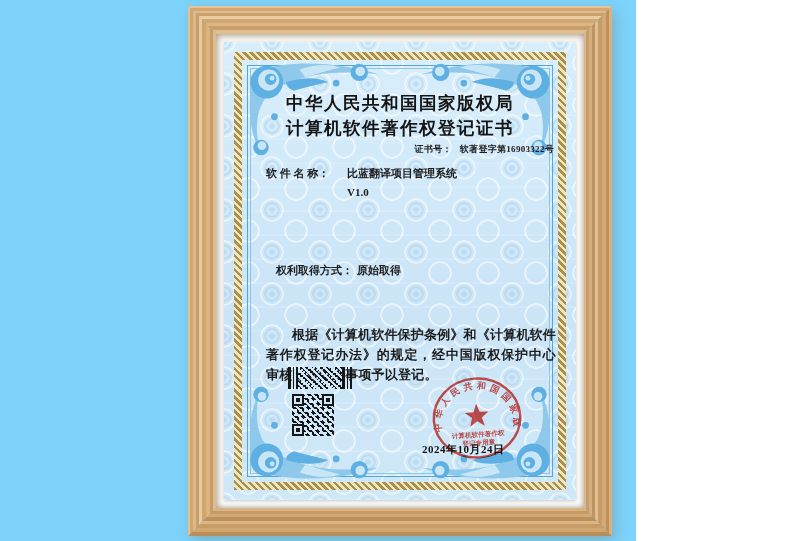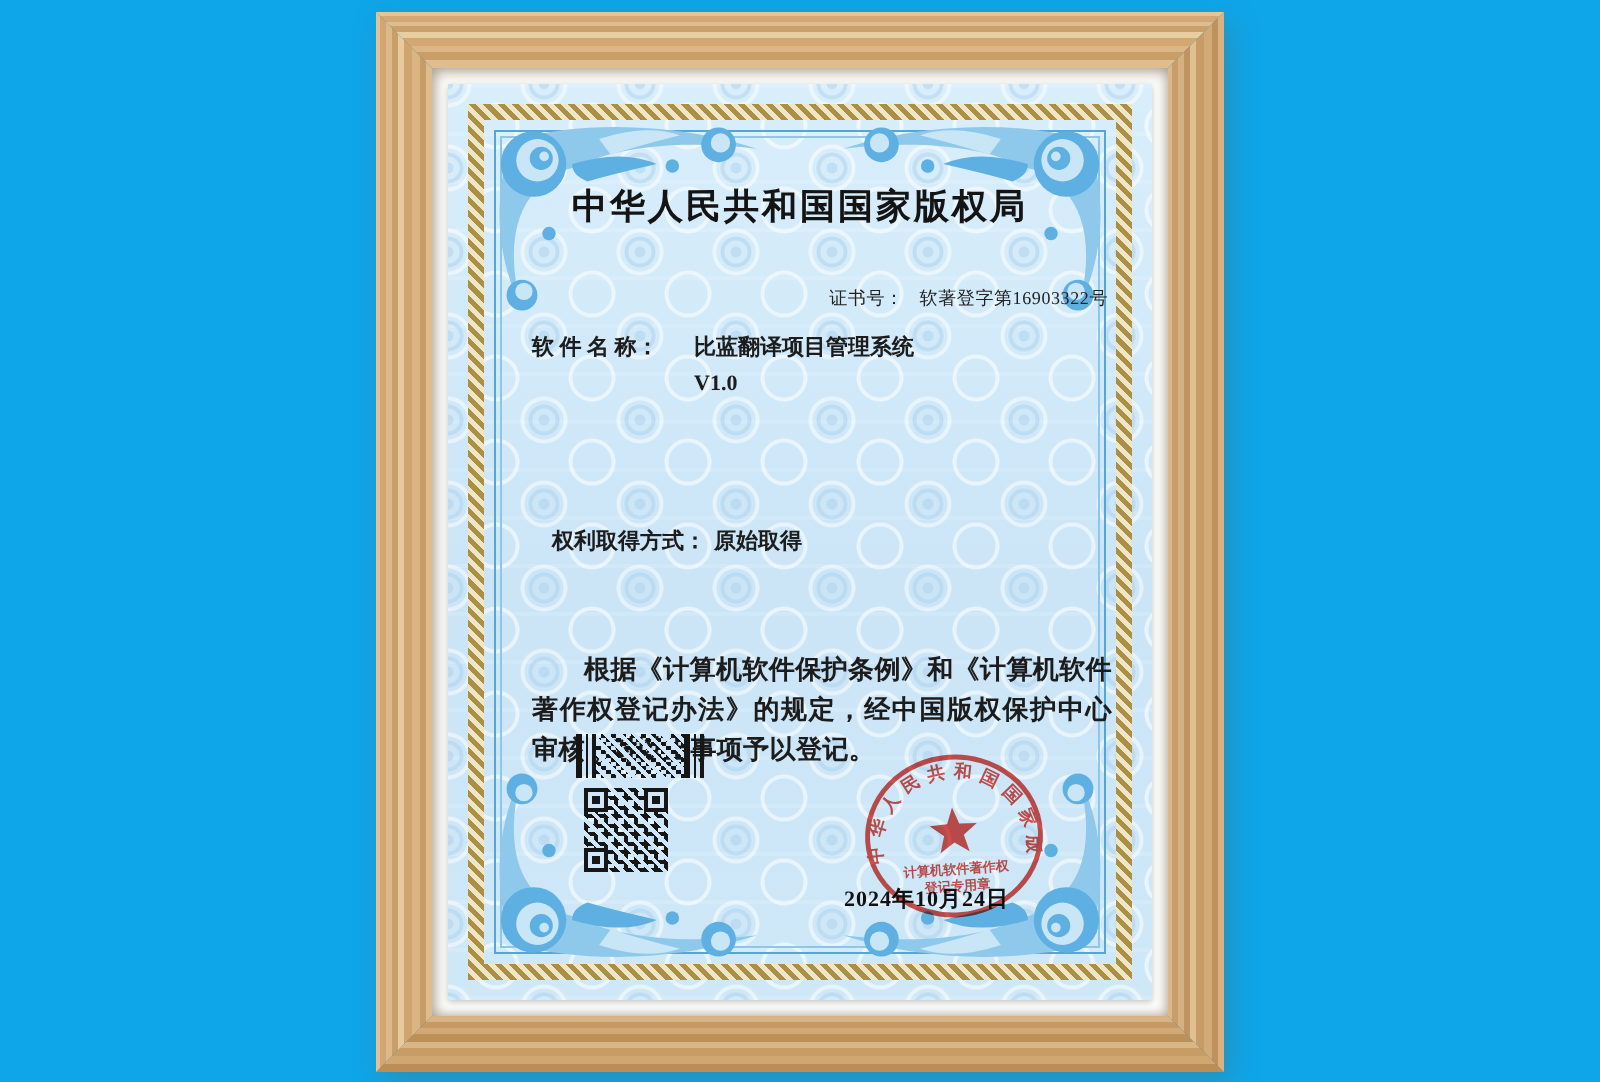--- a/index.html
+++ b/index.html
@@ -1,16 +1,16 @@
 <!DOCTYPE html>
 <html><head>
 <meta charset="utf-8">
 <style>
   html,body{margin:0;padding:0;background:#ffffff;}
-  .stage{position:relative;width:800px;height:541px;background:#0ea5e9;overflow:hidden;
+  .stage{position:relative;width:636px;height:541px;background:#7dd3fc;overflow:hidden;
          font-family:"Liberation Serif","DejaVu Serif",serif;}
 
   
   .frame{position:absolute;left:188px;top:6px;width:424px;height:530px;
          filter:drop-shadow(3px 5px 7px rgba(110,90,60,.28));}
   .bar{position:absolute;}
   .bar-top{left:0;top:0;width:100%;height:28px;
     clip-path:polygon(0 0,100% 0,calc(100% - 28px) 100%,28px 100%);
     background:repeating-linear-gradient(180deg,#e6c496 0 2px,#d3a876 2px 5px,#dfbc8d 5px 7px,#caa06c 7px 10px,#e8cda1 10px 13px,#d2a772 13px 17px,#dcb684 17px 20px,#c99e69 20px 24px,#e0bd8f 24px 28px);}
   .bar-bottom{left:0;bottom:0;width:100%;height:28px;
@@ -47,21 +47,21 @@
   .flourish{position:absolute;width:150px;height:106px;}
   .fl-tl{left:15px;top:15px;}
   .fl-tr{right:15px;top:15px;transform:scaleX(-1);}
   .fl-bl{left:15px;bottom:15px;transform:scaleY(-1);}
   .fl-br{right:15px;bottom:15px;transform:scale(-1,-1);}
 
   
   .title-block{position:absolute;left:0;right:0;top:49px;text-align:center;color:#141414;}
   .title1,.title2{font-size:17.5px;font-weight:700;letter-spacing:1.5px;line-height:25px;}
 
-  .certno{position:absolute;right:22px;top:101px;font-size:9px;font-weight:400;color:#222;letter-spacing:.3px;}
+  .certno{position:absolute;right:22px;top:101px;font-size:9px;font-weight:700;color:#222;letter-spacing:.3px;}
   .certno .gap{display:inline-block;width:8px;}
 
   .frow{position:absolute;left:42px;font-size:11px;font-weight:700;color:#1c1c1c;white-space:nowrap;}
   .flabel{display:inline-block;width:76px;}
   .fvalue{margin-left:5px;}
   .r1{top:124px;} .r2{top:144px;} .r3{top:165px;} .r4{top:221px;margin-left:10px;} .r5{top:243px;} .r6{top:265px;}
 
   .statement{position:absolute;left:42px;right:20px;top:283px;margin:0;
     font-size:13px;font-weight:700;color:#1c1c1c;line-height:20px;
     text-indent:2em;text-align:justify;letter-spacing:.2px;}
@@ -133,20 +133,21 @@
           </svg>
         <svg class="flourish fl-bl" viewBox="0 0 150 110">
             <use href="#flourish-shape"></use>
           </svg>
         <svg class="flourish fl-br" viewBox="0 0 150 110">
             <use href="#flourish-shape"></use>
           </svg>
 
         <div class="title-block">
           <div class="title1">中华人民共和国国家版权局</div>
+          <div class="title2">计算机软件著作权登记证书</div>
         </div>
 
         <div class="certno">
           <span>证书号：</span><span class="gap"></span><span>软著登字第16903322号</span>
         </div>
 
         <div class="frow r1">
           <span class="flabel">软 件 名 称：</span><span class="fvalue">比蓝翻译项目管理系统</span>
         </div>
         <div class="frow r2">

